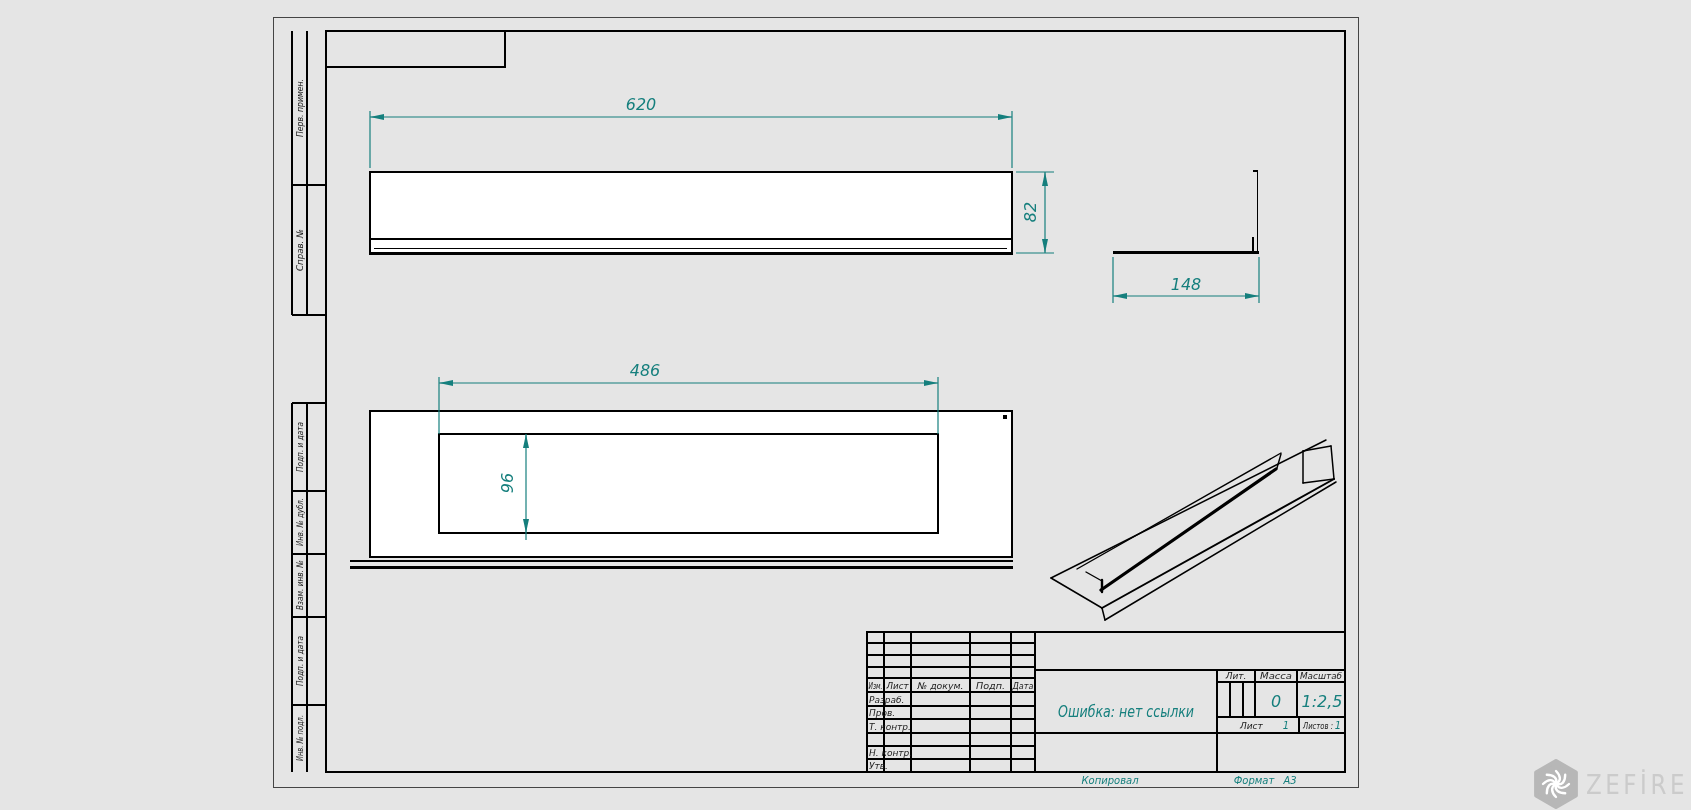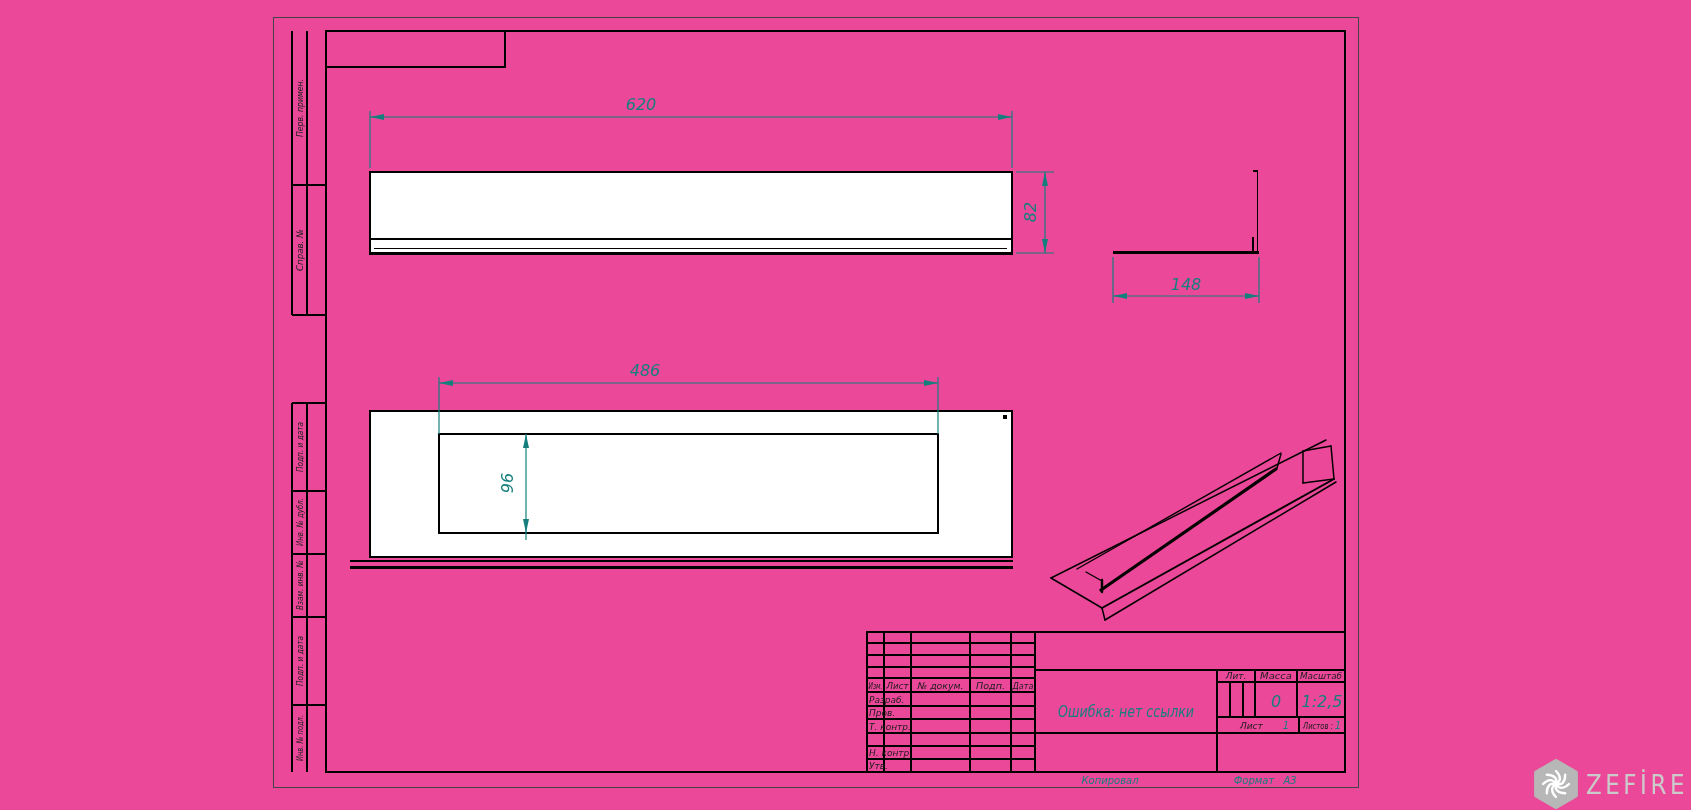--- a/index.html
+++ b/index.html
@@ -1,16 +1,16 @@
 <!DOCTYPE html>
 <html><head>
 <meta charset="utf-8">
 <style>
   html,body{margin:0;padding:0;background:#ffffff;}
-  #stage{position:relative;width:1691px;height:810px;background:#ec4899;overflow:hidden;}
+  #stage{position:relative;width:1691px;height:810px;background:#e5e5e5;overflow:hidden;}
   svg{position:absolute;left:0;top:0;}
   text{font-family:"DejaVu Sans",sans-serif;}
   .lbl{font-style:italic;fill:#1c1c1c;}
   .dim{font-style:italic;fill:#157f7d;}
   .teal{stroke:#157f7d;fill:none;}
 </style>
 </head>
 <body>
 
 <div id="stage">

